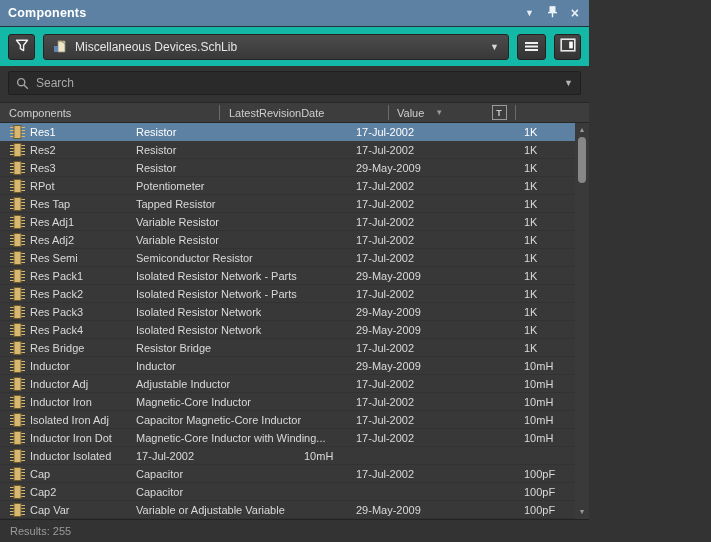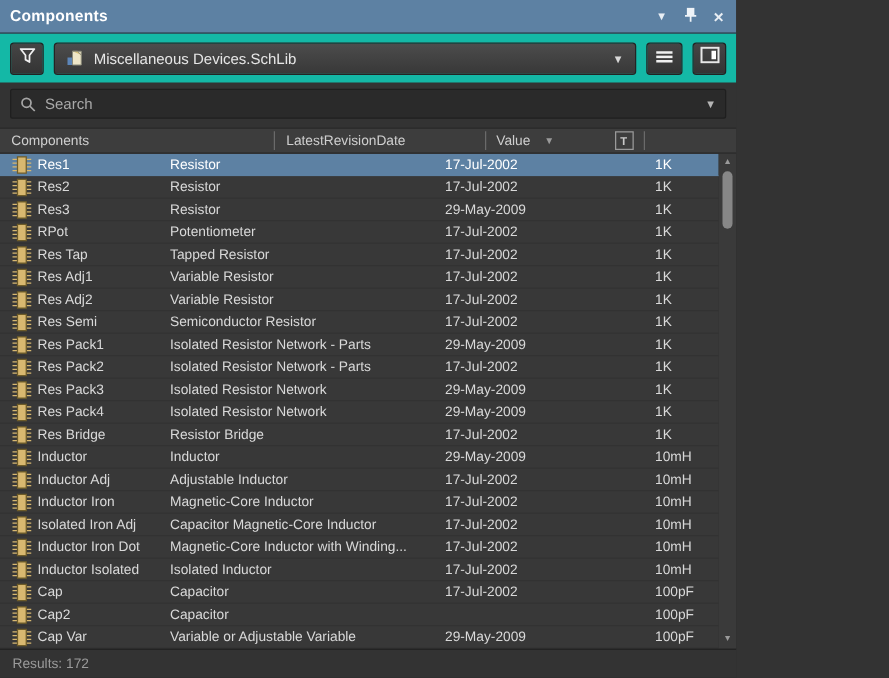--- a/index.html
+++ b/index.html
@@ -551,21 +551,20 @@
                 <line x1="1" y1="12.5" x2="5" y2="12.5"></line>
     <line x1="12" y1="3.5" x2="16" y2="3.5"></line>
                 <line x1="12" y1="6.5" x2="16" y2="6.5"></line>
     <line x1="12" y1="9.5" x2="16" y2="9.5"></line>
                 <line x1="12" y1="12.5" x2="16" y2="12.5"></line>
   </g>
   <rect x="5" y="1.5" width="7" height="13" fill="#d8b870" stroke="#6e5c28" stroke-width="1"></rect>
 </svg>
           </span>
           <span class="cell c-id">Inductor Isolated</span>
-          <span class="cell c-desc">Isolated Inductor</span>
           <span class="cell c-date">17-Jul-2002</span>
           <span class="cell c-value">10mH</span>
         </div>
         <div class="row">
           <span class="cell c-icon">
             <svg width="17" height="16" viewBox="0 0 17 16">
   <g stroke="#d8b870" stroke-width="1">
     <line x1="1" y1="3.5" x2="5" y2="3.5"></line>
                 <line x1="1" y1="6.5" x2="5" y2="6.5"></line>
     <line x1="1" y1="9.5" x2="5" y2="9.5"></line>
@@ -628,21 +627,21 @@
       </div>
 
     <div class="vscroll">
       <span class="sb-arrow sb-up">▲</span>
       <span class="sb-thumb"></span>
       <span class="sb-arrow sb-down">▼</span>
     </div>
   </div>
 
   <div class="footer">
-    <span>Results: 172</span>
+    <span>Results: 255</span>
   </div>
 
   <div class="red-box"></div>
   <svg class="red-arrow" viewBox="0 0 711 542">
     <defs>
       <marker id="ah" markerWidth="6" markerHeight="6" refX="3" refY="1.6" orient="auto">
         <polygon points="0,5 3,0 6,5" fill="#e8453c"></polygon>
       </marker>
     </defs>
     <line x1="649" y1="207" x2="633" y2="137" stroke="#e8453c" stroke-width="5" marker-end="url(#ah)"></line>

